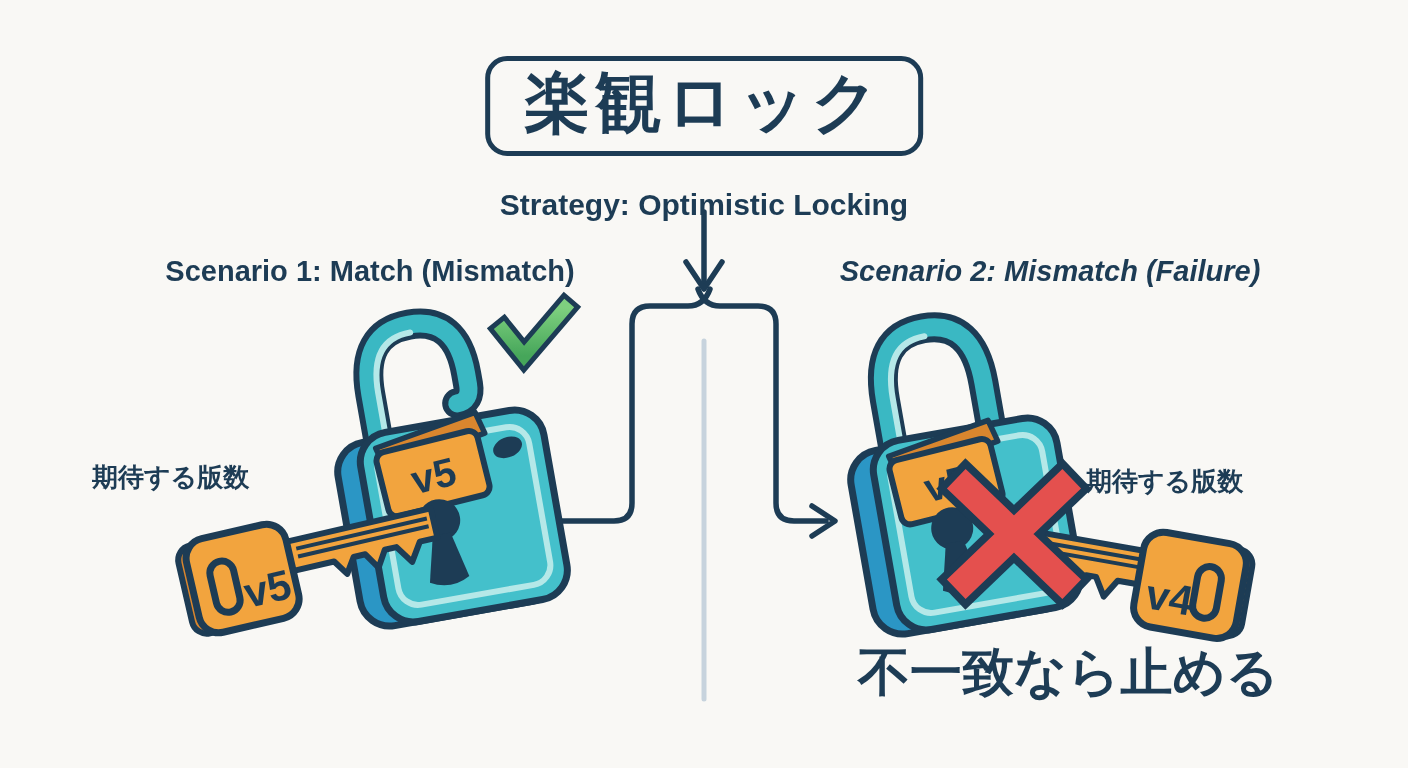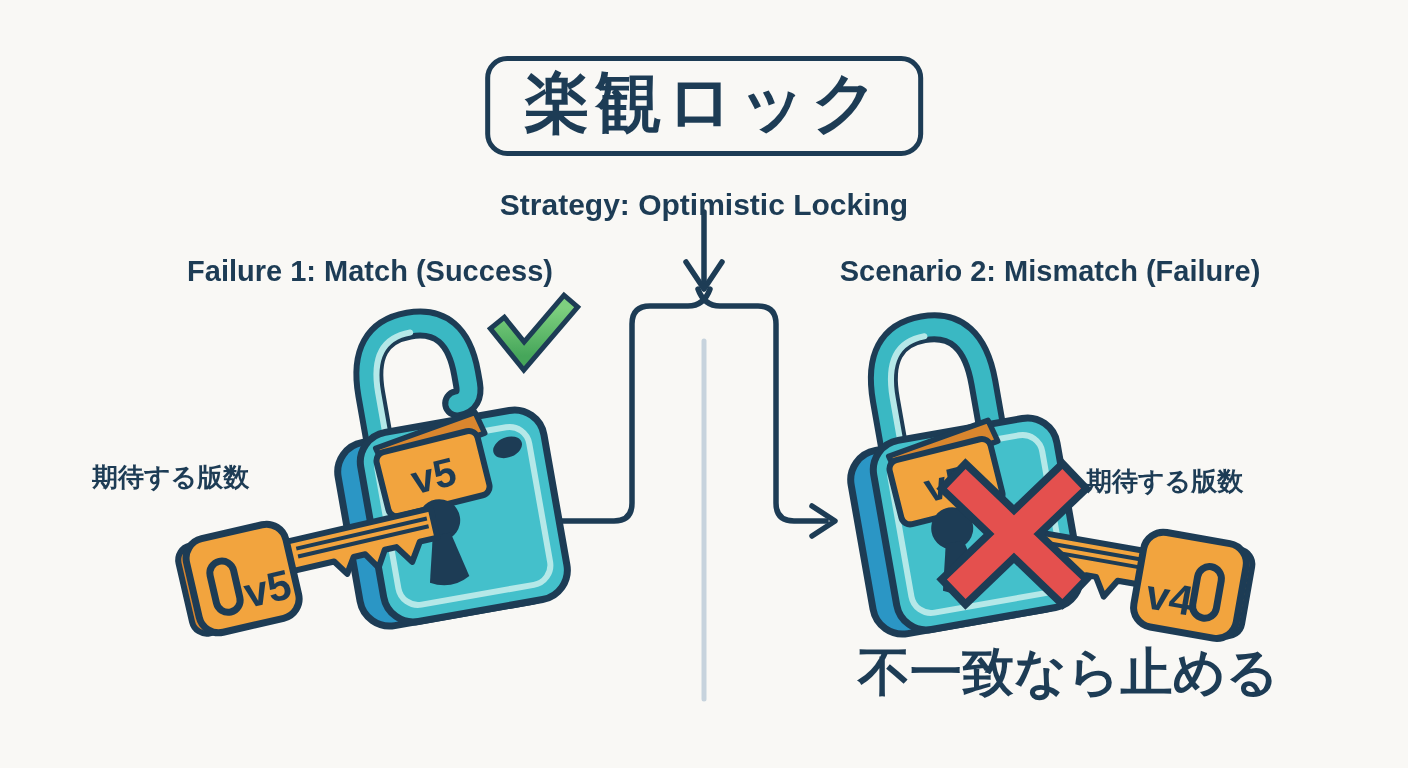--- a/index.html
+++ b/index.html
@@ -20,21 +20,21 @@
   }
   .subtitle{
     position:absolute;top:166px;left:0;width:100%;text-align:center;
     font-size:30px;font-weight:600;color:var(--ink-navy);margin-top:22px;
   }
   .scenario-label{
     position:absolute;font-size:29px;font-weight:600;color:var(--ink-navy);
     text-align:center;white-space:nowrap;
   }
   .s1{left:150px;width:440px;top:255px;}
-  .s2{left:815px;width:470px;top:255px;}
+  .s2{left:815px;width:470px;top:255px;font-style:italic;}
   .jp-label{
     position:absolute;font-size:26px;font-weight:600;color:var(--ink-navy);
     white-space:nowrap;letter-spacing:0px;
   }
   .jp-left{left:92px;top:460px;}
   .jp-right{left:1086px;top:464px;}
   .note{left:858px;top:638px;width:362px;text-align:center;font-size:52px;}
 
   
   .ink{stroke:var(--ink-navy);stroke-linejoin:round;}
@@ -135,20 +135,20 @@
       <path class="x-outline" stroke-width="42" d="M 966 488 L 1062 580 M 1062 488 L 966 580"></path>
       <path class="red-x" stroke-width="27" d="M 966 488 L 1062 580 M 1062 488 L 966 580"></path>
     </g>
   </svg>
 
   <div class="title-box">
     <span>楽観ロック</span>
   </div>
   <div class="subtitle">Strategy: Optimistic Locking</div>
 
-  <div class="scenario-label s1">Failure 1: Match (Success)</div>
+  <div class="scenario-label s1">Scenario 1: Match (Mismatch)</div>
   <div class="scenario-label s2">Scenario 2: Mismatch (Failure)</div>
 
   <div class="jp-label jp-left">期待する版数</div>
   <div class="jp-label jp-right">期待する版数</div>
   <div class="jp-label note">不一致なら止める</div>
 
 </div>
 
 </body></html>

